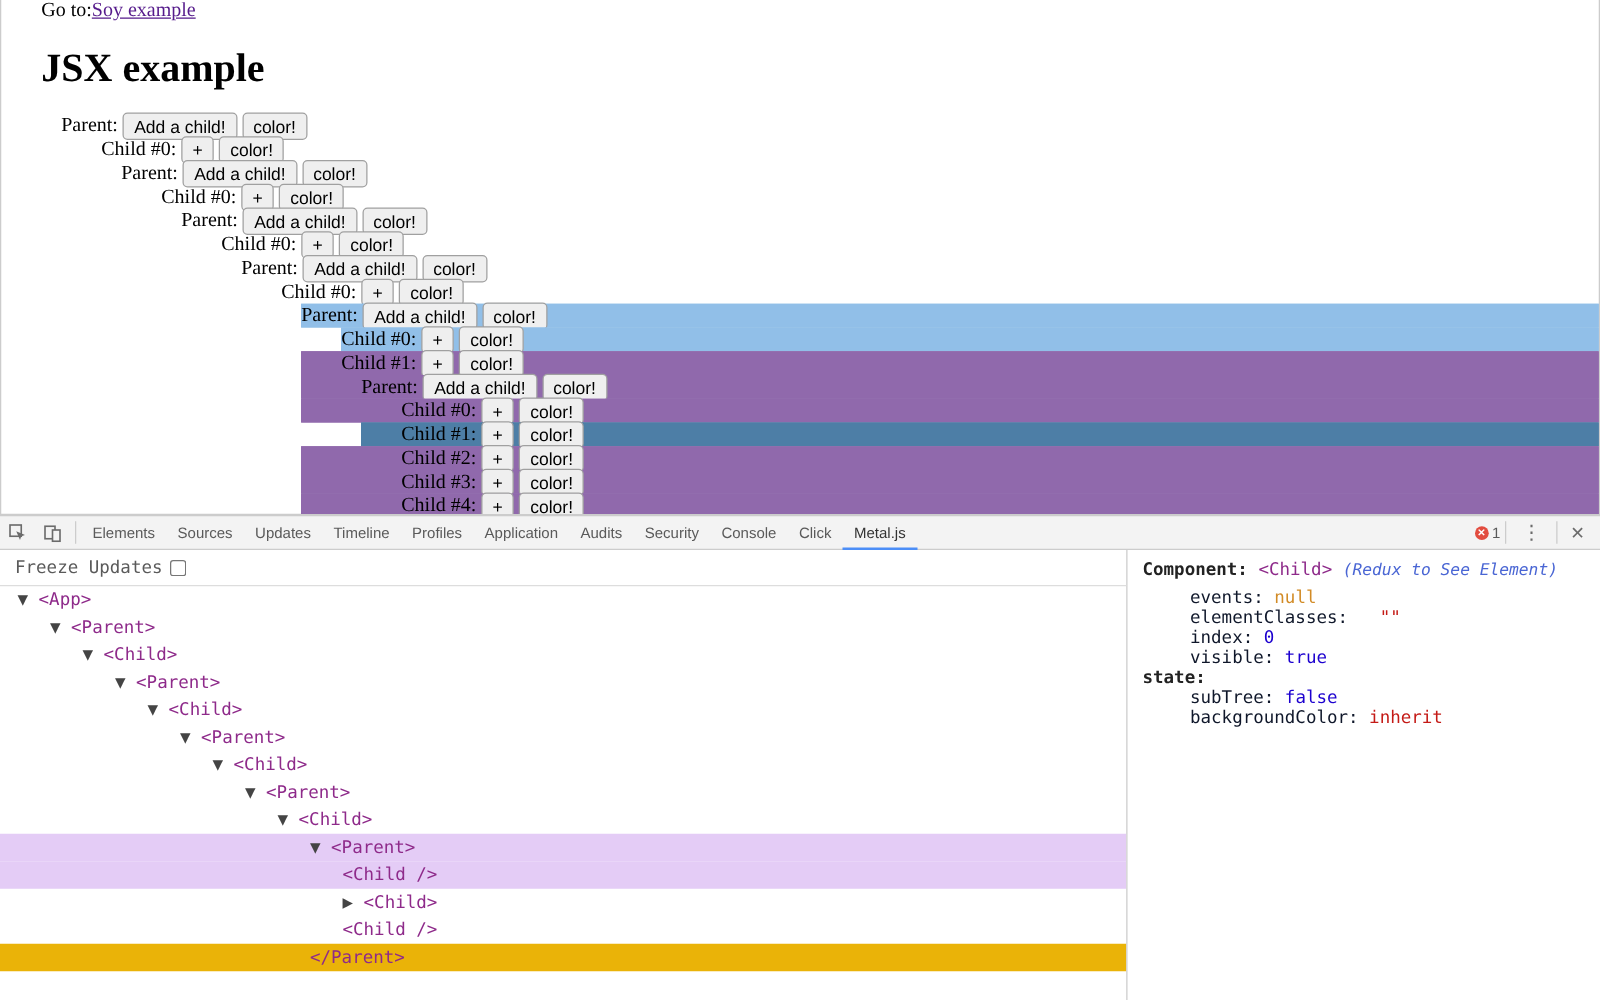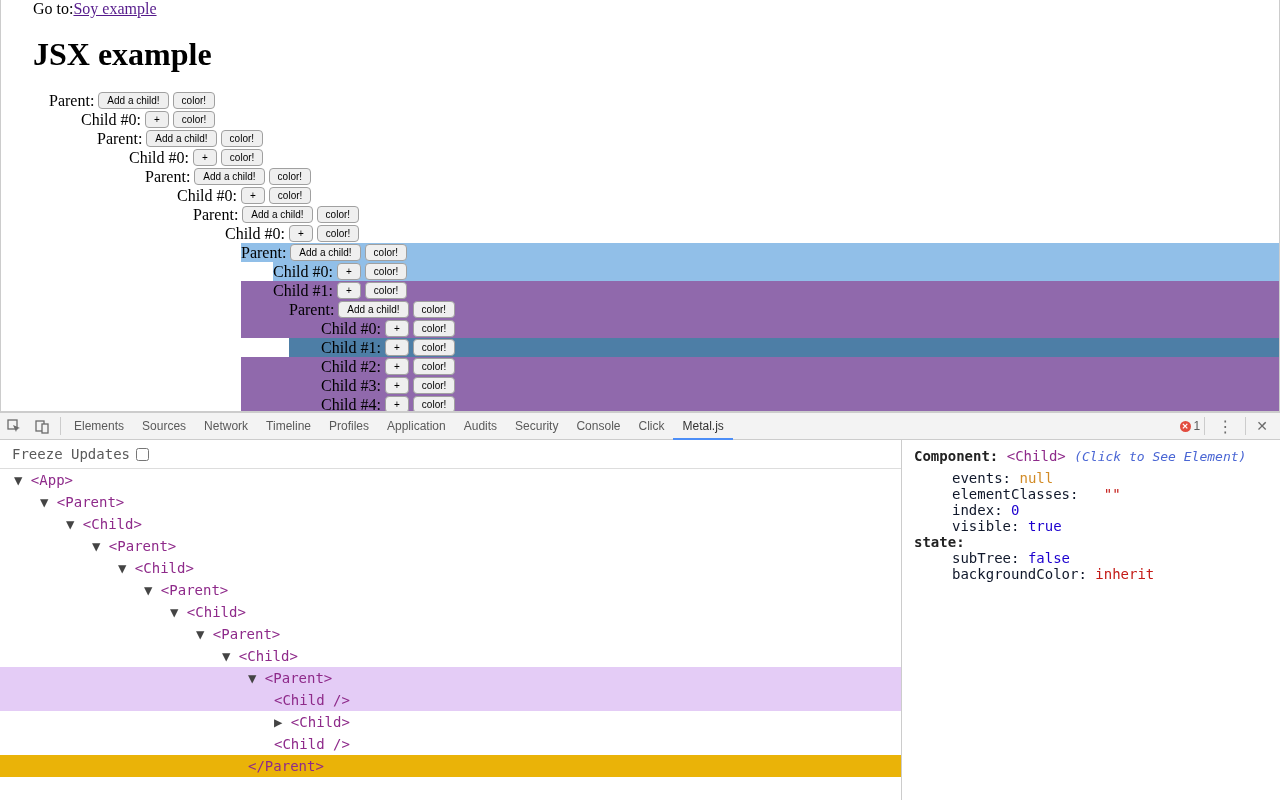--- a/index.html
+++ b/index.html
@@ -6,21 +6,21 @@
 body { font-family: "Times New Roman", serif; font-size: 16px; background: #fff; }
 .top-area { height: 412px; overflow-y: auto; overflow-x: hidden; border: 1px solid #ccc; border-top: none; position: relative; padding-left: 24px; }
 .top-area::-webkit-scrollbar { width: 14px; }
 .top-area::-webkit-scrollbar-track { background: #fafafa; }
 .top-area::-webkit-scrollbar-thumb { background: #c1c1c1; border-radius: 7px; border: 3px solid #fafafa; }
 .goto { font-size: 16px; padding-left: 8px; }
 .goto a { color: #551a8b; }
 h1 { font-size: 32px; font-weight: bold; margin: 18px 0 18px 8px; }
 .row { display: flex; align-items: center; height: 19px; font-size: 16px; white-space: nowrap; }
 .label { margin-right: 2px; }
-.btn { font-family: Arial, sans-serif; font-size: 10px; background: #efefef; border: 1px solid #a0a0a0; border-radius: 4px; padding: 2px 8px; margin: 0 2px; cursor: pointer; }
+.btn { font-family: Arial, sans-serif; font-size: 14px; background: #efefef; border: 1px solid #a0a0a0; border-radius: 4px; padding: 2px 8px; margin: 0 2px; cursor: pointer; }
 
 
 .devtools-bar { display: flex; align-items: center; height: 28px; background: #f3f3f3; border-top: 1px solid #ccc; border-bottom: 1px solid #ccc; font-family: "Helvetica Neue", Arial, sans-serif; font-size: 12px; color: #5a5a5a; }
 .dt-icon { width: 28px; display: flex; align-items: center; justify-content: center; }
 .dt-icon svg { display: block; }
 .dt-sep { width: 1px; height: 18px; background: #ccc; margin: 0 4px; }
 .dt-tab { padding: 0 9px; cursor: pointer; height: 28px; line-height: 28px; }
 .dt-tab.active { color: #333; border-bottom: 2px solid #4c8ef7; }
 .dt-right { margin-left: auto; display: flex; align-items: center; padding-right: 6px; }
 .err-badge { display: flex; align-items: center; gap: 3px; }
@@ -204,21 +204,21 @@
   <span class="dt-icon">
     <svg width="15" height="15" viewBox="0 0 15 15">
         <rect x="1" y="2" width="8" height="10" fill="none" stroke="#6b6b6b" stroke-width="1.3"></rect>
         <rect x="7" y="5" width="6" height="9" fill="#f3f3f3" stroke="#6b6b6b" stroke-width="1.3"></rect>
       </svg>
   </span>
   <span class="dt-sep"></span>
   <div id="dt-tabs" style="display:flex">
       <span class="dt-tab">Elements</span>
       <span class="dt-tab">Sources</span>
-      <span class="dt-tab">Network</span>
+      <span class="dt-tab">Updates</span>
       <span class="dt-tab">Timeline</span>
       <span class="dt-tab">Profiles</span>
       <span class="dt-tab">Application</span>
       <span class="dt-tab">Audits</span>
       <span class="dt-tab">Security</span>
       <span class="dt-tab">Console</span>
       <span class="dt-tab">Click</span>
       <span class="dt-tab active">Metal.js</span>
     </div>
   <div class="dt-right">
@@ -253,21 +253,21 @@
         <div class="tree-row hl1" style="padding-left: 274px;"><span class="tag">&lt;Child /&gt;</span></div>
         <div class="tree-row " style="padding-left: 274px;"><span class="tw">▶ </span><span class="tag">&lt;Child&gt;</span></div>
         <div class="tree-row " style="padding-left: 274px;"><span class="tag">&lt;Child /&gt;</span></div>
         <div class="tree-row hl2" style="padding-left: 248px;"><span class="tag">&lt;/Parent&gt;</span></div>
       </div>
   </div>
   <div class="right-pane">
     <div class="comp-line">
       <span class="bold">Component:</span>
       <span class="ctag">&lt;Child&gt;</span>
-      <span class="hint">(Click to See Element)</span>
+      <span class="hint">(Redux to See Element)</span>
     </div>
     <div id="props">
         <div class="pkv"><span class="pkey">events:</span> <span class="pnull">null</span></div>
         <div class="pkv"><span class="pkey">elementClasses:</span> &nbsp;&nbsp;<span class="pstr">""</span></div>
         <div class="pkv"><span class="pkey">index:</span> <span class="pnum">0</span></div>
         <div class="pkv"><span class="pkey">visible:</span> <span class="pbool">true</span></div>
       </div>
     <div class="bold">state:</div>
     <div id="state">
         <div class="pkv"><span class="pkey">subTree:</span> <span class="pbool">false</span></div>

